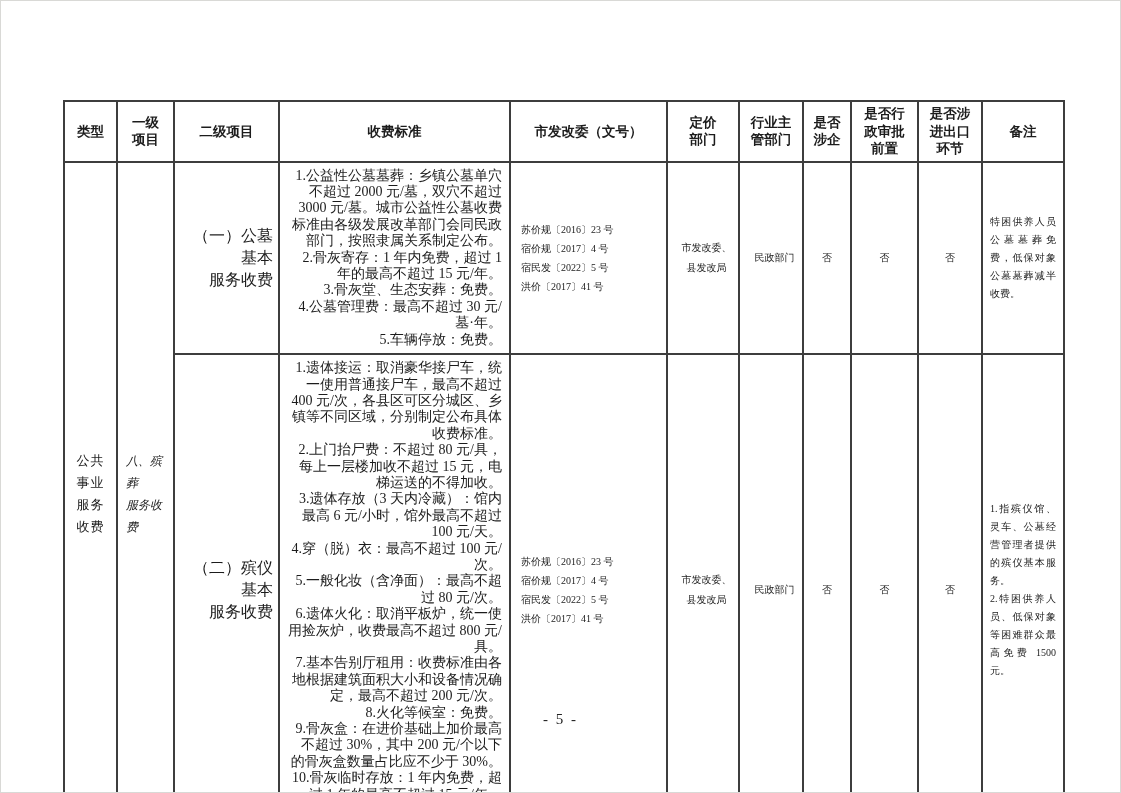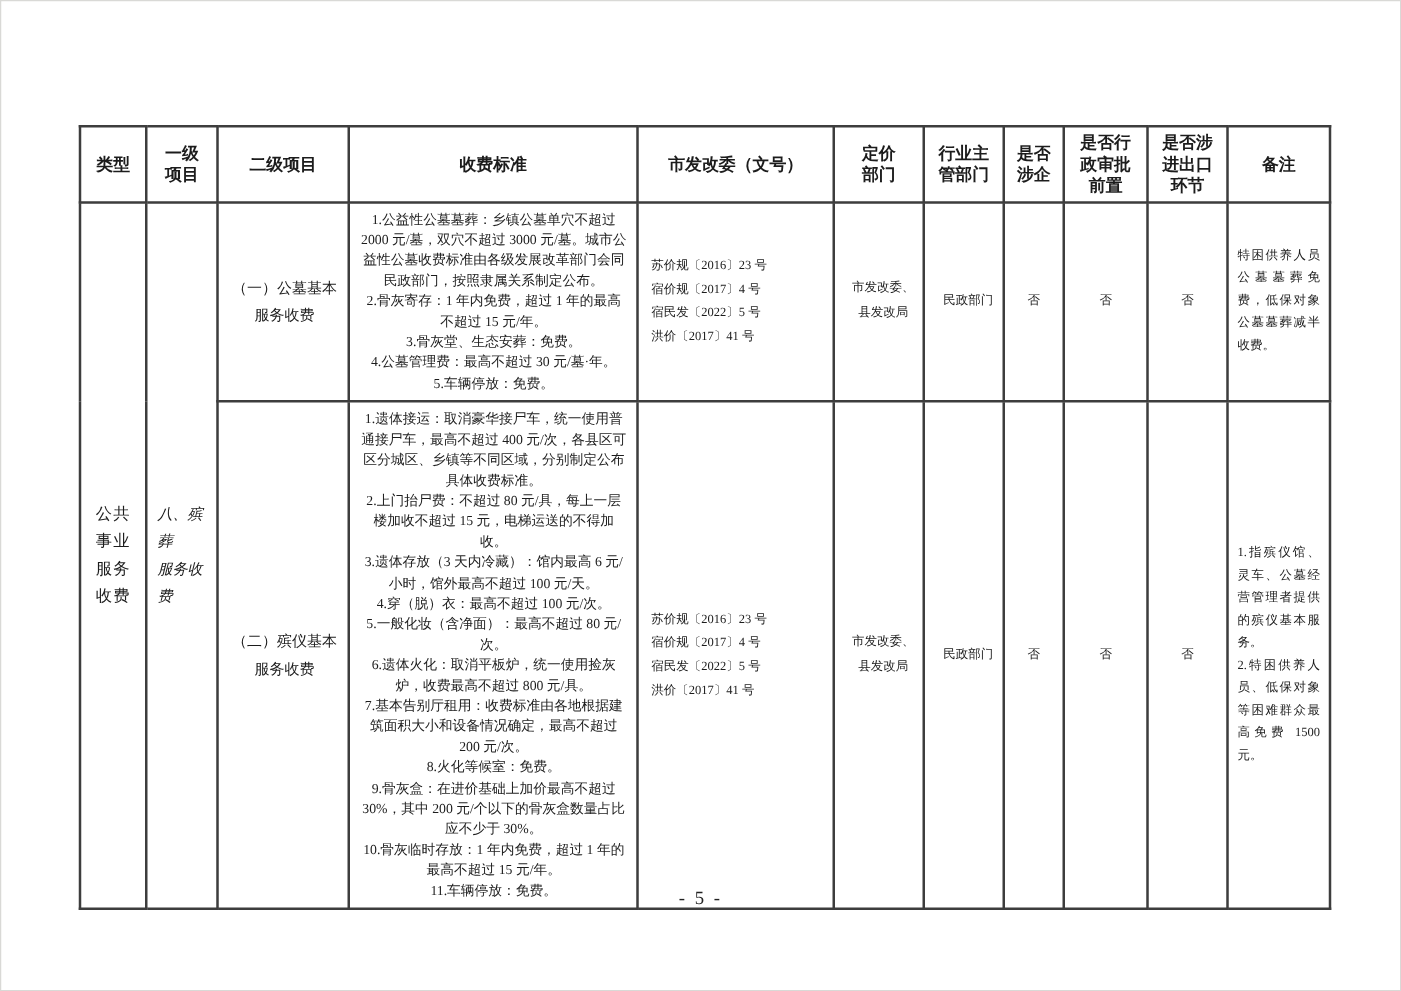--- a/index.html
+++ b/index.html
@@ -53,31 +53,31 @@
     letter-spacing: 1px;
   }
   td.cell-level1 {
     font-size: 12px;
     line-height: 22px;
     text-align: left;
     padding-left: 8px;
     font-style: italic;
   }
   td.cell-level2 {
-    font-size: 12px;
+    font-size: 16px;
     line-height: 22px;
-    text-align: center;
+    text-align: right;
     padding-left: 7px;
   }
   td.cell-standard {
-    text-align: center;
+    text-align: right;
     vertical-align: middle;
     padding: 5px 7px 5px 8px;
     line-height: 16.4px;
-    font-size: 11px;
+    font-size: 14px;
   }
   td.cell-docs {
     text-align: left;
     padding-left: 10px;
     line-height: 19px;
   }
   td.cell-dept { line-height: 20px; padding-left: 12px; }
   td.cell-remark {
     text-align: justify;
     padding: 5px 7px;

